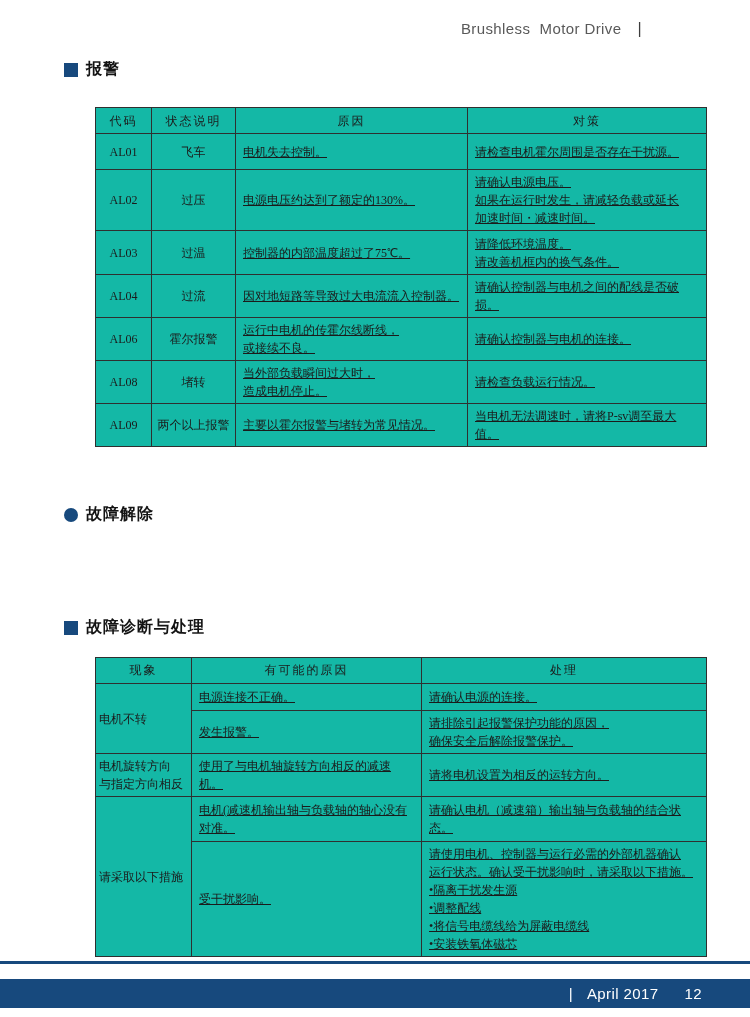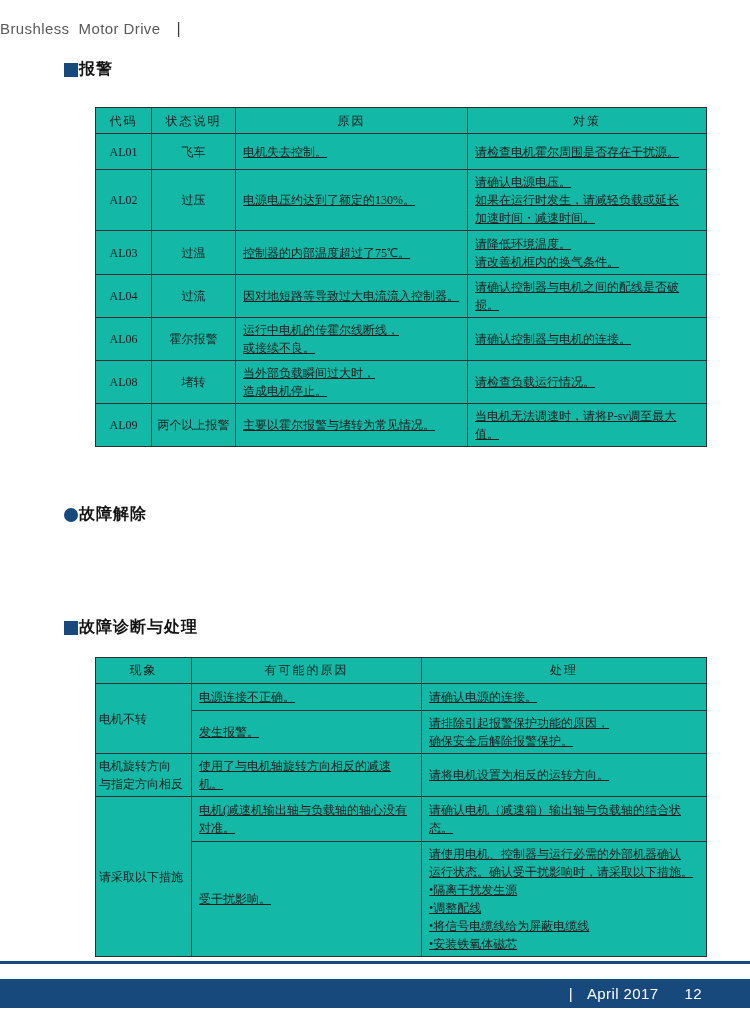--- a/index.html
+++ b/index.html
@@ -4,29 +4,29 @@
 <style>
   html,body { margin:0; padding:0; }
   body {
     width:750px; height:1017px; background:#ffffff; position:relative;
     font-family:"Liberation Serif", serif; overflow:hidden;
   }
   .page { position:absolute; inset:0; background:#fff; }
 
   
   .hdr {
-    position:absolute; top:20px; left:0; right:0; text-align:left;
+    position:absolute; top:20px; left:0; right:0; text-align:right;
     padding-right:108px; font-family:"Liberation Sans", sans-serif;
     font-size:15px; color:#595959; letter-spacing:0.4px;
   }
   .hdr .title { white-space:pre; }
   .hdr .sep { display:inline-block; margin-left:16px; color:#3d3d3d; font-size:16px; }
 
   
-  .sec { position:absolute; left:64px; display:flex; align-items:center; gap:1px; }
+  .sec { position:absolute; left:64px; display:flex; align-items:center; gap:8px; }
   .bullet { width:14px; height:14px; background:#17497d; flex:none; }
   .bullet.round { border-radius:50%; }
   .sec h2 {
     margin:0; font-family:"Liberation Sans", sans-serif; font-size:16px;
     font-weight:bold; color:#141414; letter-spacing:1px;
   }
   #sec-alarm   { top:59px; }
   #sec-clear   { top:504px; }
   #sec-diag    { top:617px; }
 

